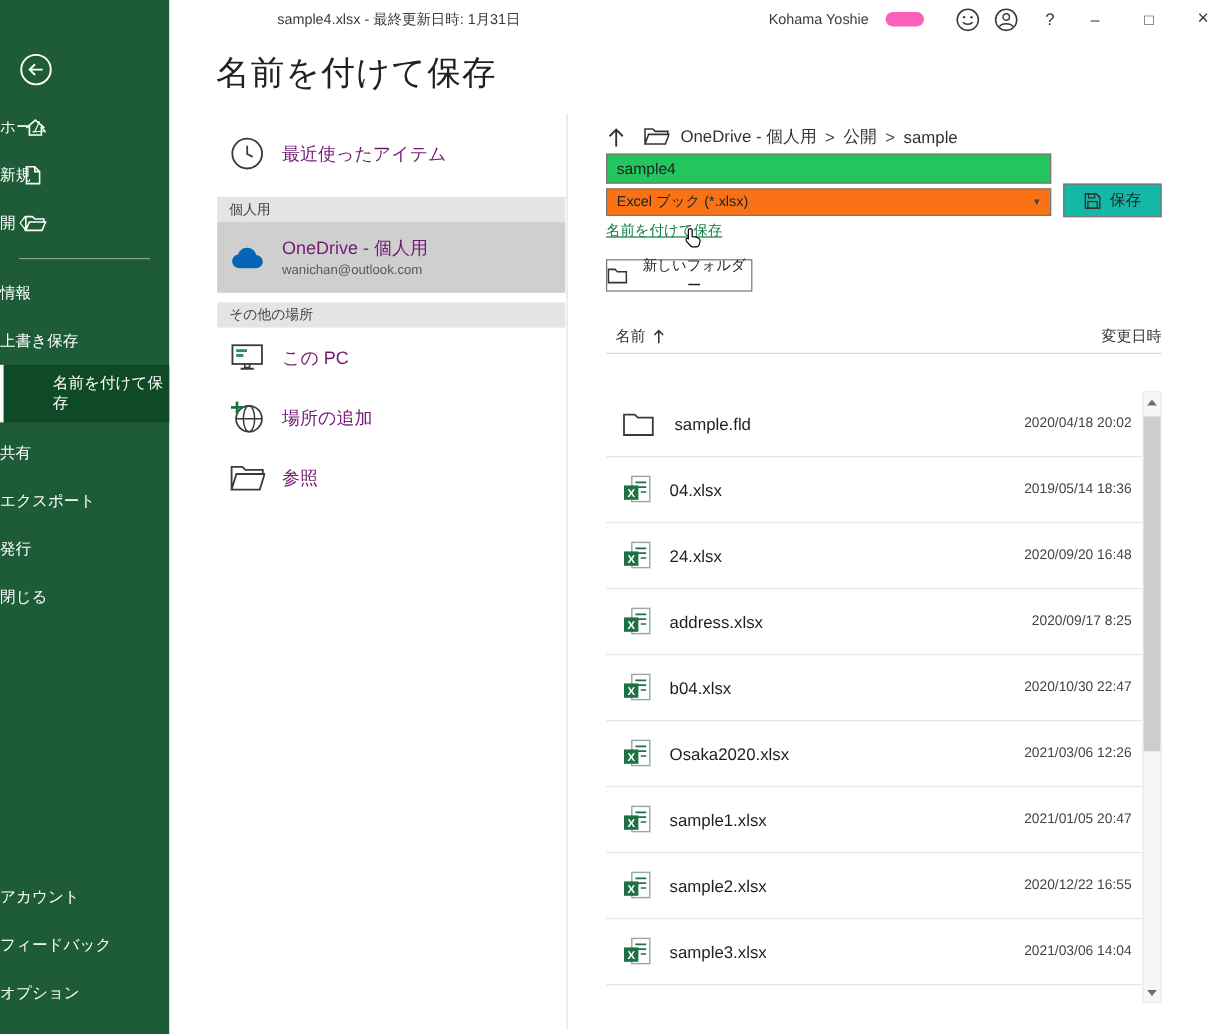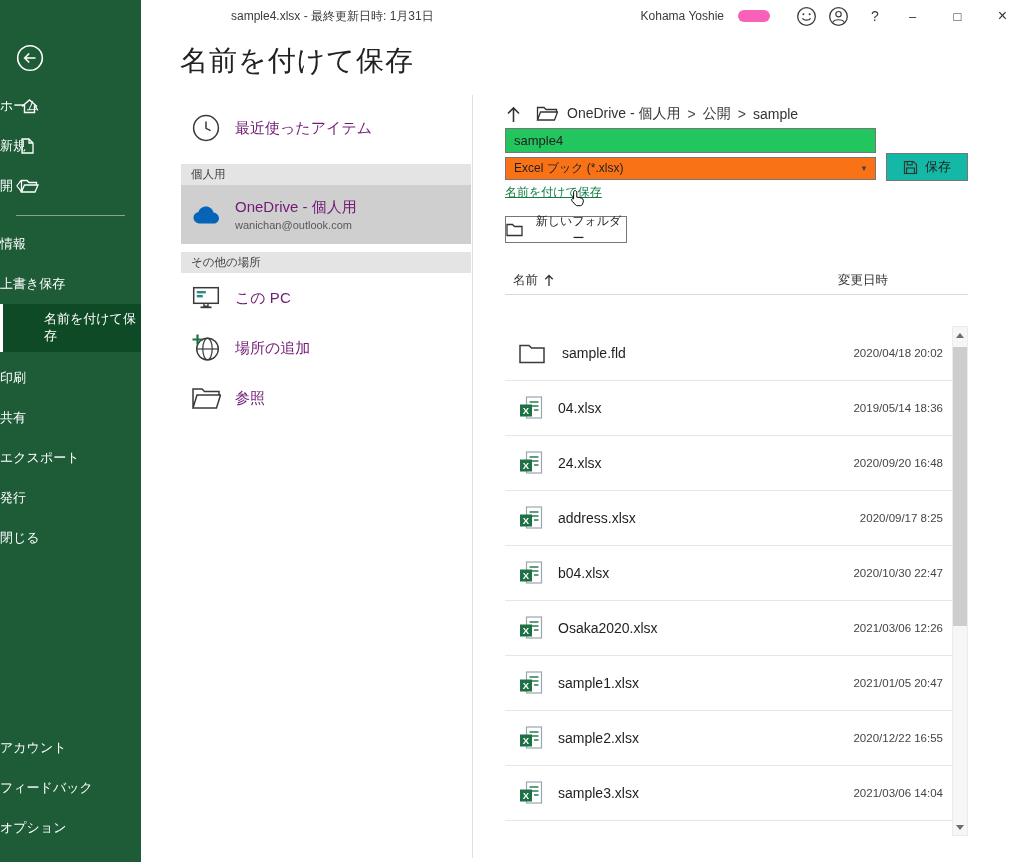--- a/index.html
+++ b/index.html
@@ -95,21 +95,21 @@
     position:absolute; left:0; top:120px; width:122px; height:27px;
     border:1px solid #767676; background:#fff; display:flex; align-items:center;
     justify-content:space-between; gap:8px; font-size:12px; color:#222;
   }
   .list-header {
     position:absolute; left:0; top:170px; width:463px; height:29px;
     display:flex; align-items:center; font-size:12.5px; color:#333;
     border-bottom:1px solid #d9d9d9;
   }
   .lh-name { margin-left:8px; display:flex; align-items:center; gap:6px; }
-  .lh-modified { margin-left:auto; margin-right:80px; }
+  .lh-modified { margin-left:auto; }
 
   .file-list { position:absolute; left:0; top:230px; width:447px; }
   .file-row { height:55px; display:flex; align-items:center; border-bottom:1px solid #e6e6e6; }
   .ficon { width:30px; margin-left:13px; display:flex; }
   .fname { margin-left:14px; font-size:14px; color:#1f1f1f; }
   .fdate { margin-left:auto; margin-right:9px; font-size:11.5px; color:#444; }
 
   .xlicon { position:relative; width:26px; height:26px; }
 
   
@@ -165,23 +165,20 @@
 
   <nav class="nav-main">
     <div class="nav-item">
         <span>情報</span>
       </div>
     <div class="nav-item">
         <span>上書き保存</span>
       </div>
     <div class="nav-item selected">
         <span>名前を付けて保存</span>
-      </div>
-    <div class="nav-item">
-        <span>印刷</span>
       </div>
     <div class="nav-item">
         <span>共有</span>
       </div>
     <div class="nav-item">
         <span>エクスポート</span>
       </div>
     <div class="nav-item">
         <span>発行</span>
       </div>

